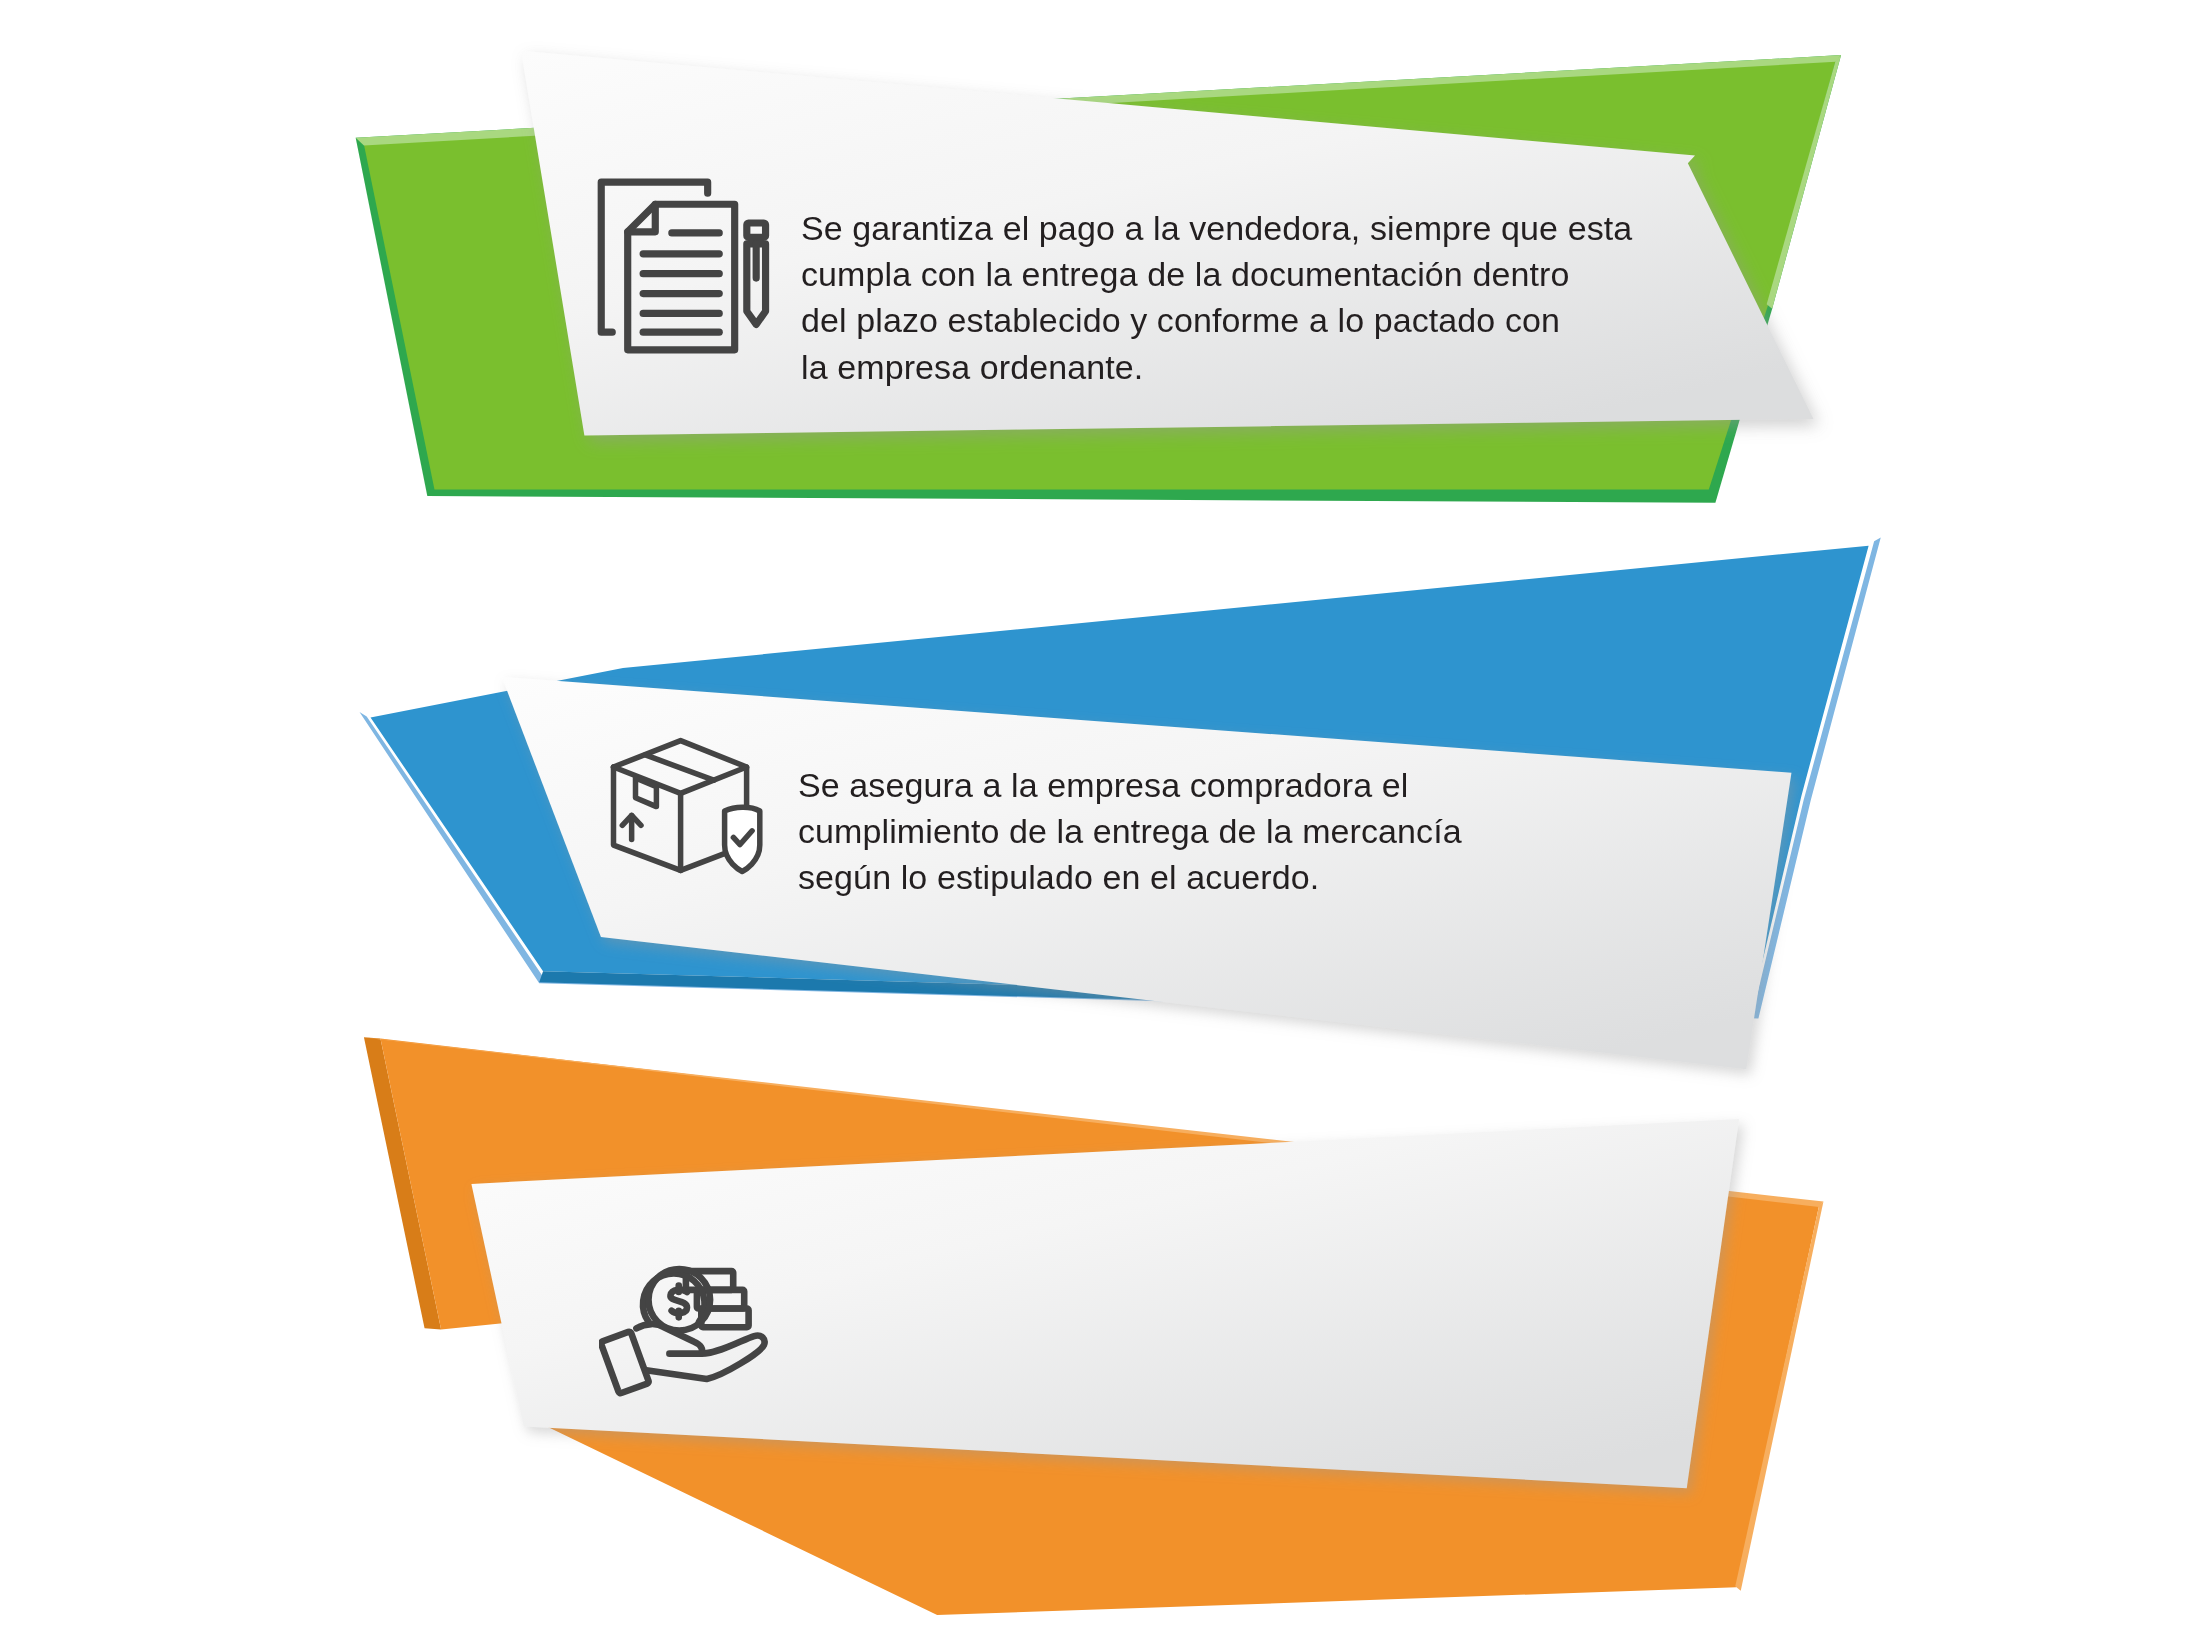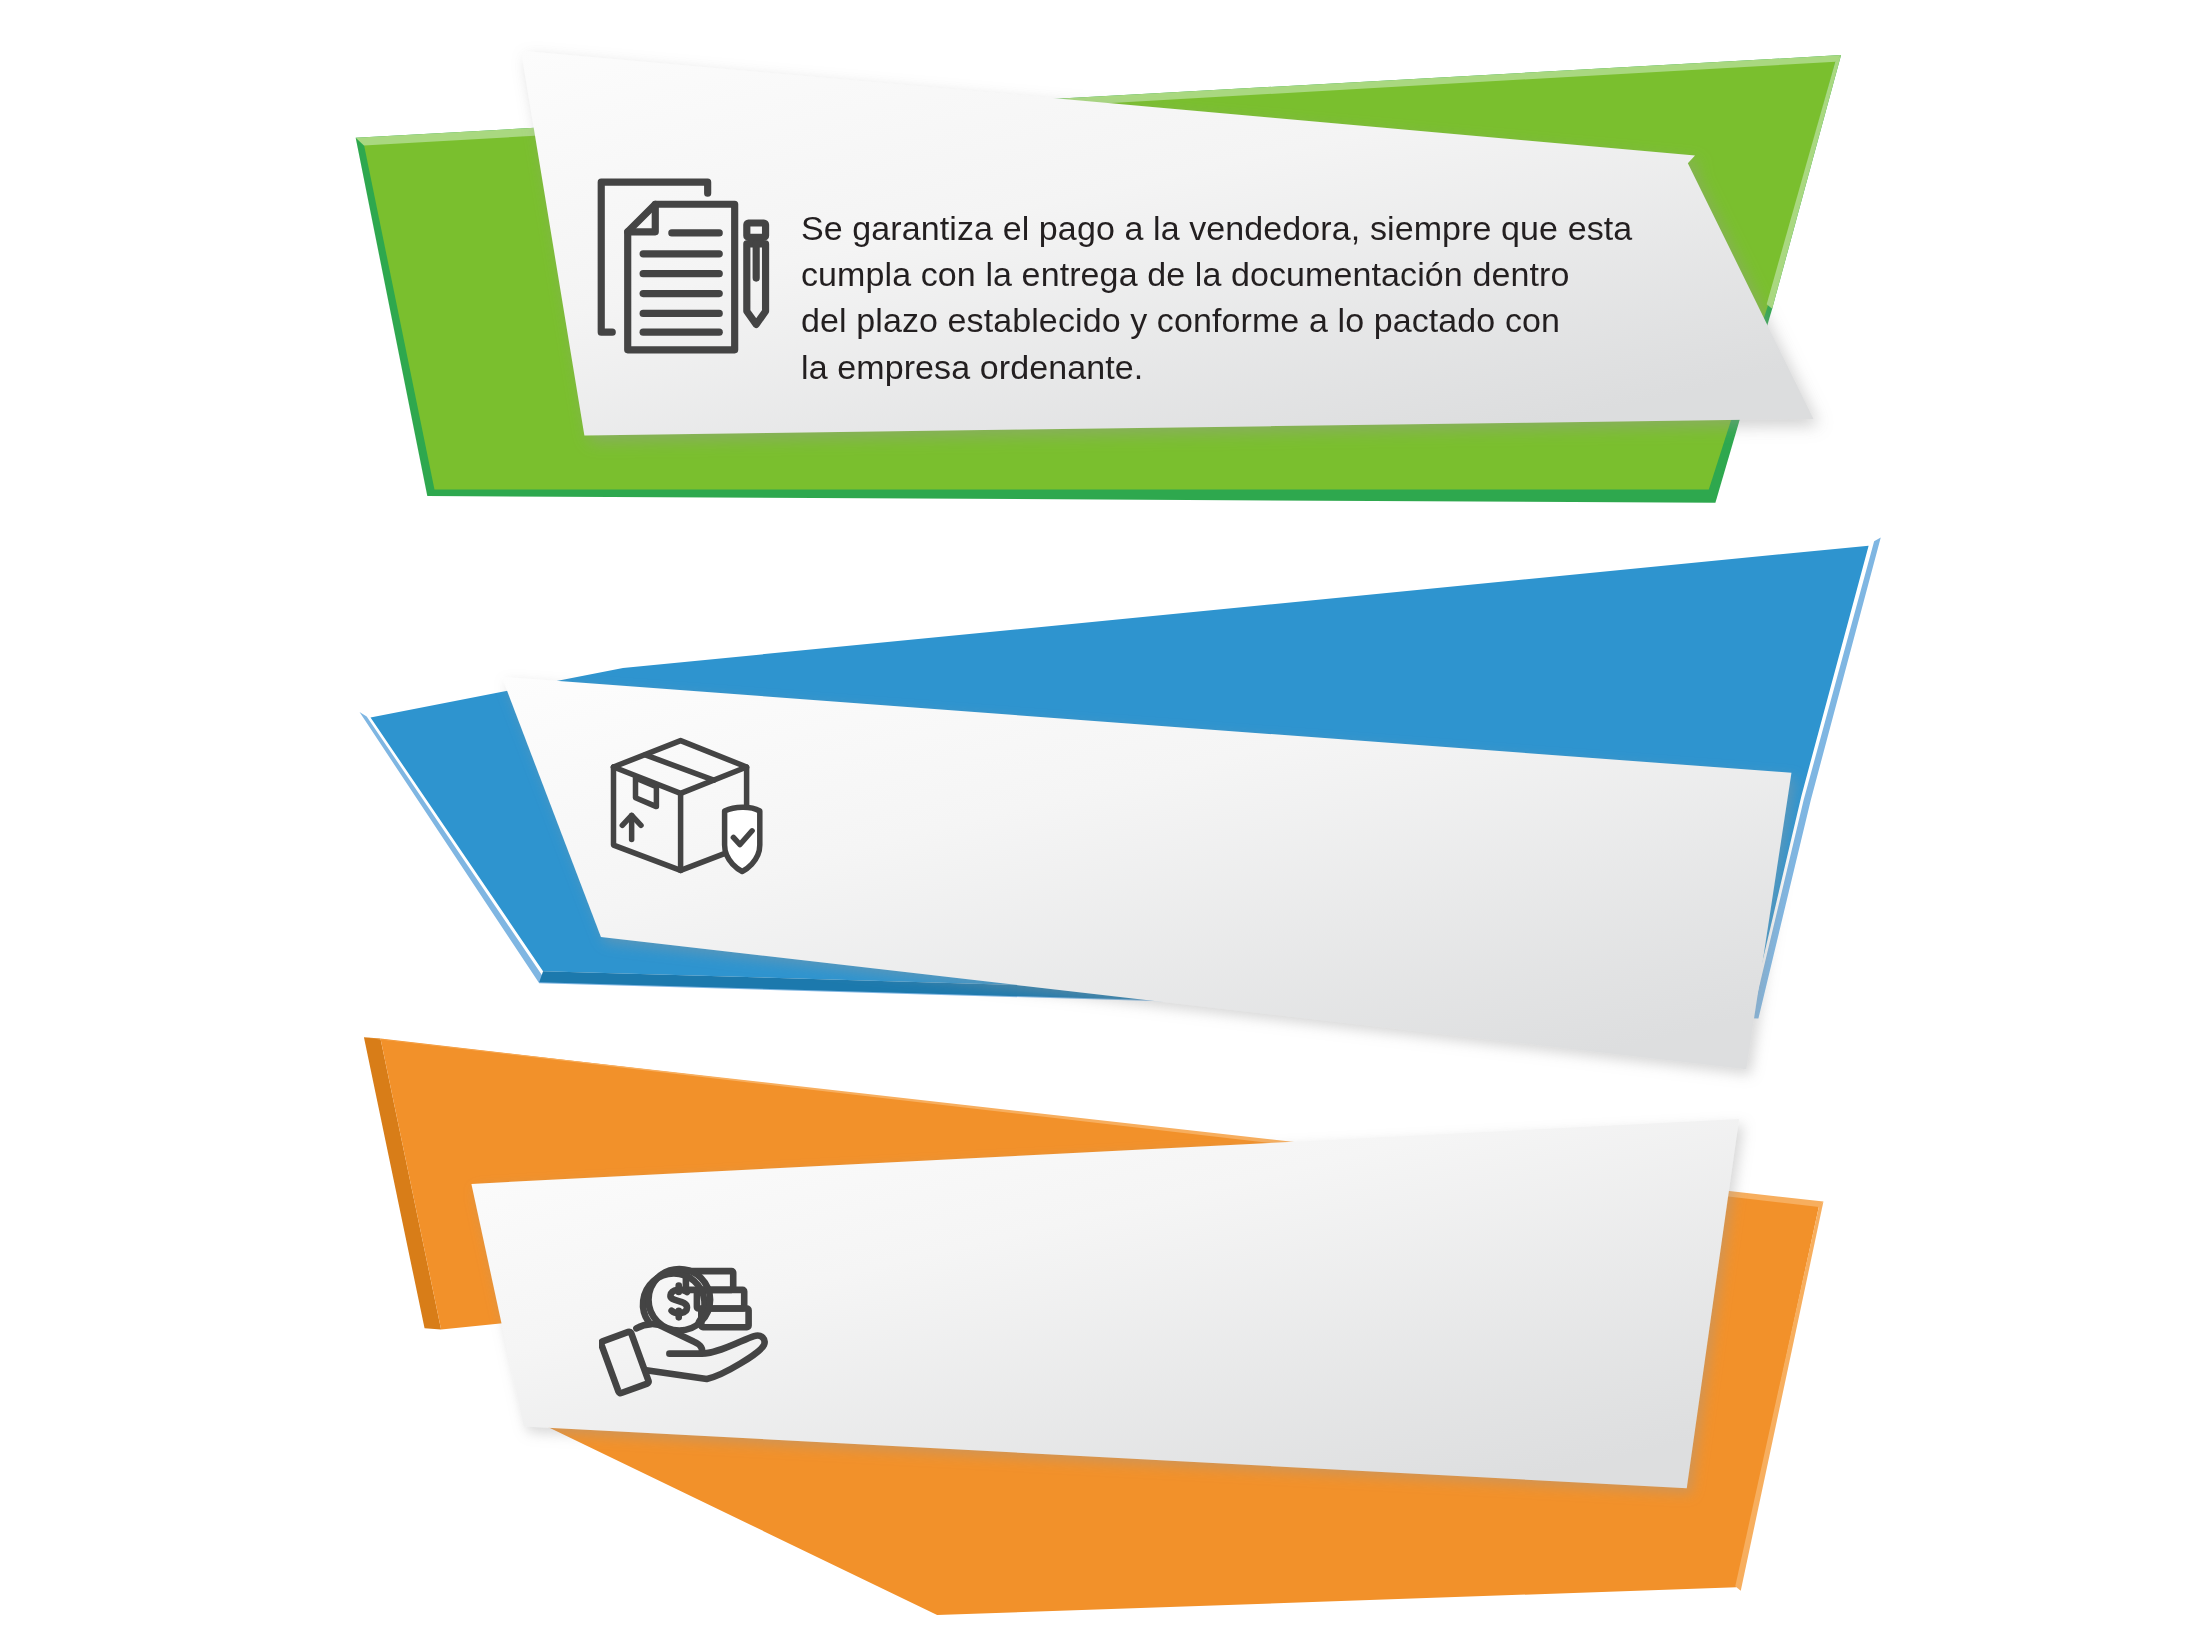--- a/index.html
+++ b/index.html
@@ -172,16 +172,19 @@
         <rect x="18" y="174" width="58" height="100" rx="4" transform="rotate(-20 47 224)"></rect>
       </g>
     </svg>
   </div>
 
   <div class="panel-text" id="text-1">Se garantiza el pago a la vendedora, siempre que esta
 cumpla con la entrega de la documentación dentro
 del plazo establecido y conforme a lo pactado con
 la empresa ordenante.</div>
 
+  <div class="panel-text" id="text-2">Se asegura a la empresa compradora el
+cumplimiento de la entrega de la mercancía
+según lo estipulado en el acuerdo.</div>
 
 
 </div>
 
 
 </body></html>

